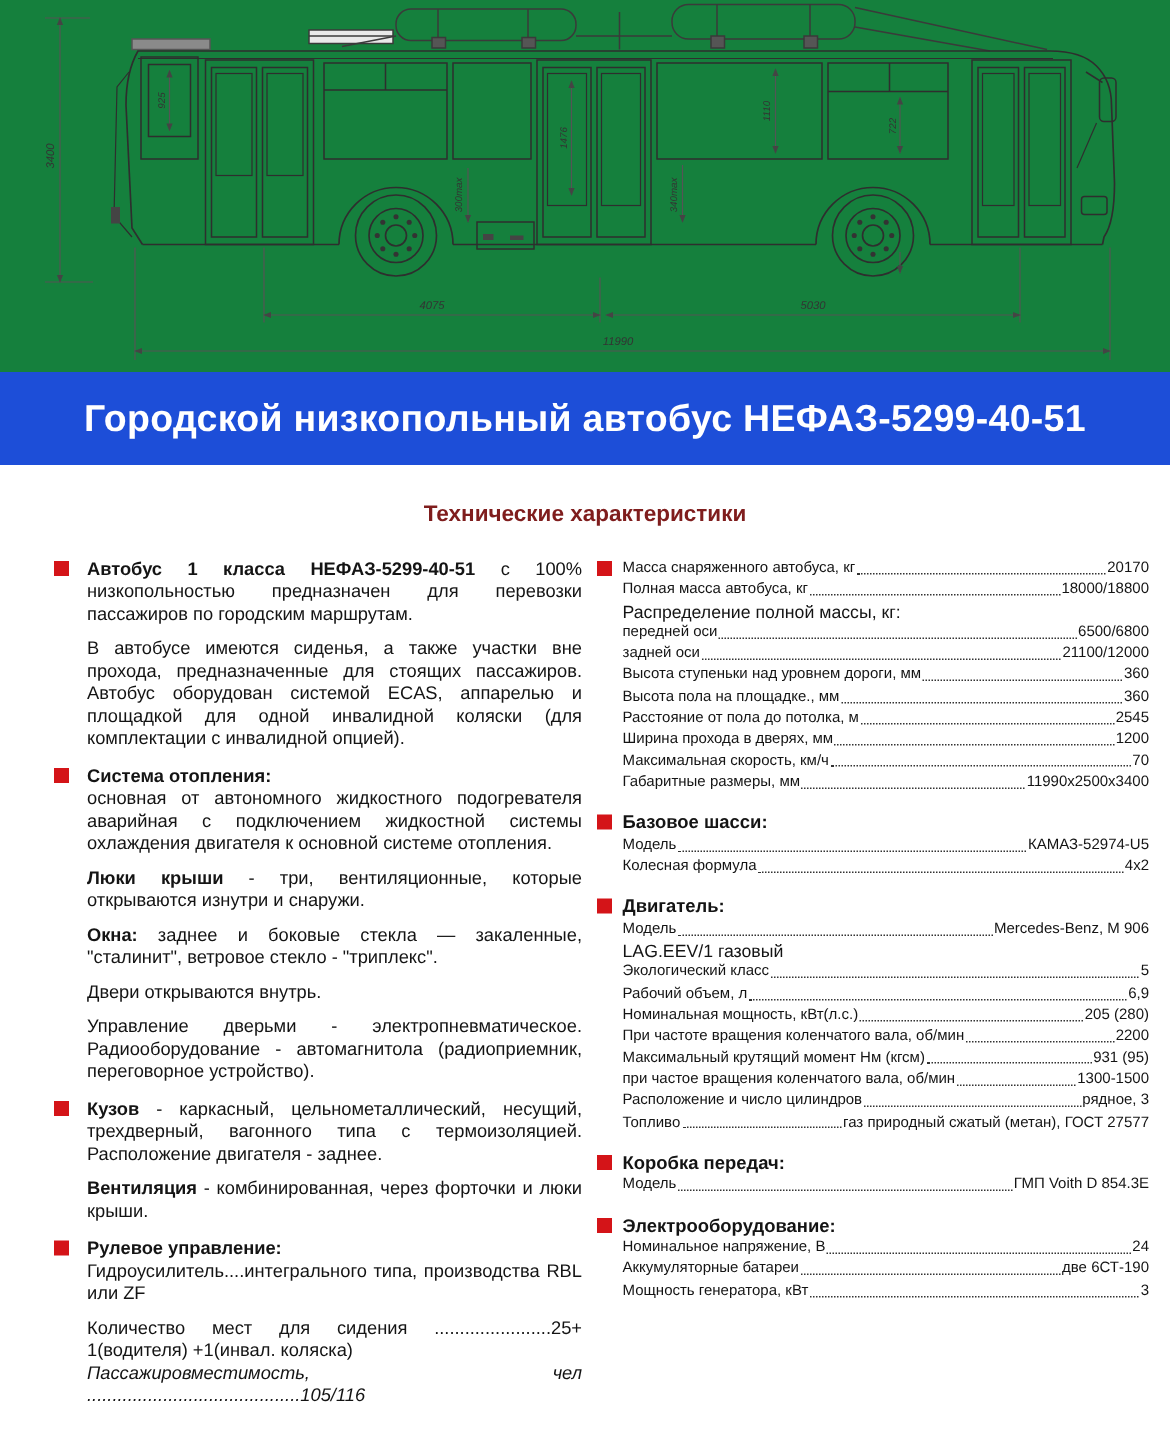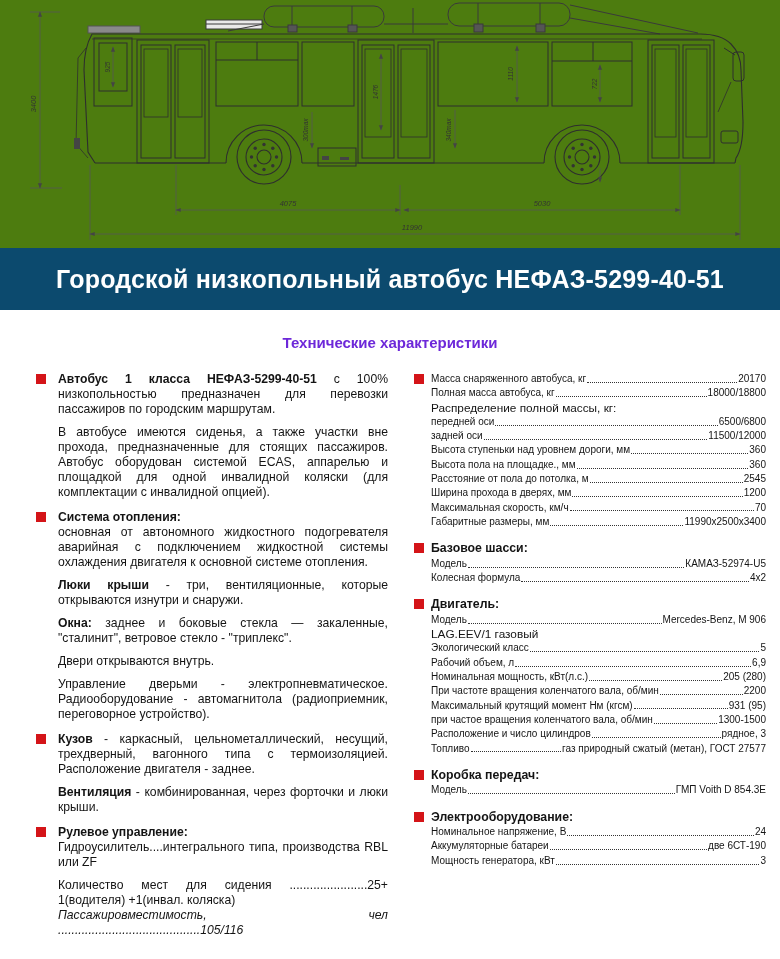--- a/index.html
+++ b/index.html
@@ -1,32 +1,32 @@
 <!DOCTYPE html>
 <html><head>
 <meta charset="utf-8">
 <style>
   html,body{margin:0;padding:0;}
   body{
     width:780px;height:959px;background:#ffffff;color:#141414;
     font-family:"Liberation Sans",sans-serif;overflow:hidden;position:relative;
   }
-  .drawing-wrap{width:780px;height:248px;background:#4d7c0f;}
+  .drawing-wrap{width:780px;height:248px;background:#15803d;}
   svg{display:block;}
   .banner{
-    height:62px;background:#0c4a6e;display:flex;align-items:center;justify-content:center;
+    height:62px;background:#1d4ed8;display:flex;align-items:center;justify-content:center;
   }
   .banner h1{
     margin:0;color:#ffffff;font-size:25px;font-weight:bold;letter-spacing:.2px;
     font-family:"Liberation Sans",sans-serif;
   }
   .sect-title{
-    text-align:center;font-weight:bold;font-size:15px;margin:24px 0 21px 0;color:#6d28d9;
-  }
-  .cols{display:flex;padding:0 14px 0 36px;gap:26px;}
+    text-align:center;font-weight:bold;font-size:15px;margin:24px 0 21px 0;color:#7f1d1d;
+  }
+  .cols{display:flex;padding:0 14px 0 36px;gap:10px;}
   .leftcol{width:352px;flex:none;}
   .rightcol{flex:1;min-width:0;}
 
   .lblock{position:relative;padding-left:22px;margin-bottom:10px;}
   .bullet{
     position:absolute;left:0;top:2px;width:10px;height:10px;background:#d41418;
   }
   .lpar{margin:0 0 8px 0;font-size:12.2px;line-height:15px;text-align:justify;}
   .lpar:last-child{margin-bottom:0;}
   .lpar.tight{margin-top:-8px;font-style:italic;}
@@ -244,21 +244,21 @@
         </div>
         <div class="rplain">Распределение полной массы, кг:</div>
         <div class="specrow">
           <span class="lbl">передней оси</span>
           <span class="dots"></span>
           <span class="val">6500/6800</span>
         </div>
         <div class="specrow">
           <span class="lbl">задней оси</span>
           <span class="dots"></span>
-          <span class="val">11500/12000</span>
+          <span class="val">21100/12000</span>
         </div>
         <div class="specrow">
           <span class="lbl">Высота ступеньки над уровнем дороги, мм</span>
           <span class="dots"></span>
           <span class="val">360</span>
         </div>
         <div class="specrow">
           <span class="lbl">Высота пола на площадке., мм</span>
           <span class="dots"></span>
           <span class="val">360</span>

